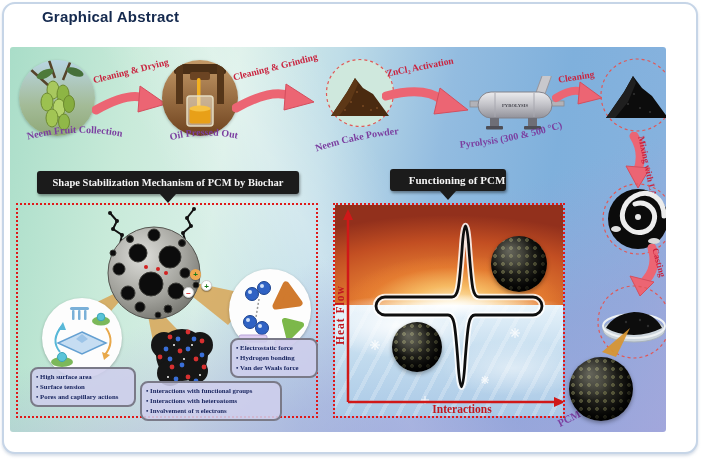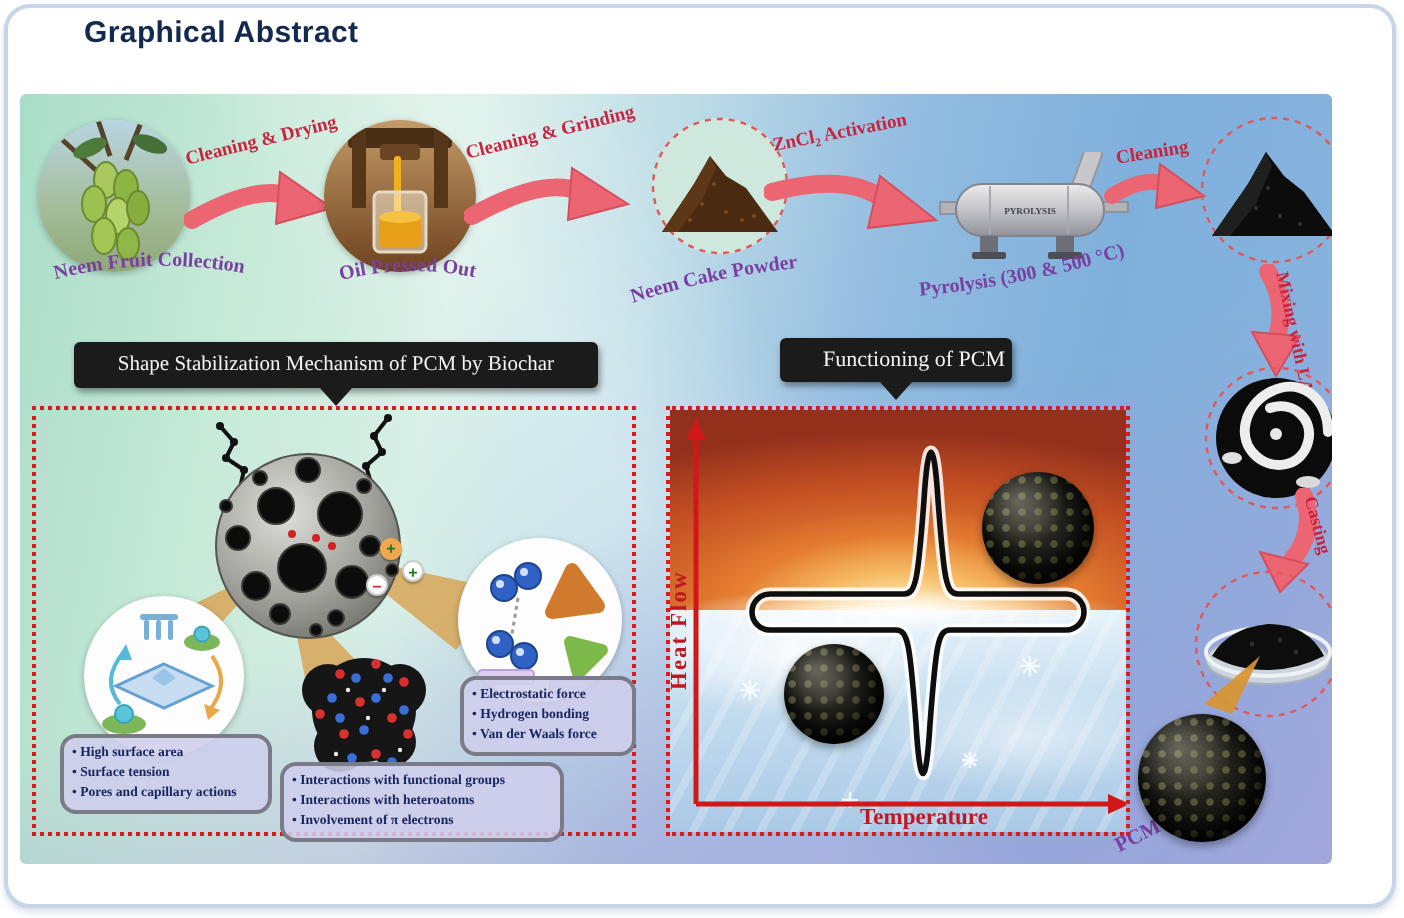--- a/index.html
+++ b/index.html
@@ -41,21 +41,21 @@
   .plabel { fill:#7b3fa0; font-size:10px; }
   .rlabel {
     color:#c9243f; font-family:"Liberation Serif", serif; font-weight:bold;
     font-size:9.5px; white-space:nowrap;
   }
   .vlabel { transform-origin:left top; }
 
   
   .banner {
     background:#1b1b1b; color:#f4f4f4; text-align:center;
-    font-family:"Liberation Serif", serif; font-weight:normal;
+    font-family:"Liberation Serif", serif; font-weight:bold;
     border-radius:3px; box-shadow:1px 2px 3px rgba(0,0,0,.4);
   }
   .banner-ptr {
     width:0; height:0;
     border-left:8px solid transparent; border-right:8px solid transparent;
     border-top:9px solid #1b1b1b;
   }
 
   
   .dotbox { border:2px dotted #e01818; }
@@ -513,17 +513,17 @@
         <line x1="13" y1="197" x2="13" y2="12" stroke="#d01818" stroke-width="2.5"></line>
         <polygon points="13,4 8,15 18,15" fill="#d01818"></polygon>
         <line x1="13" y1="197" x2="222" y2="197" stroke="#d01818" stroke-width="2.5"></line>
         <polygon points="230,197 219,192 219,202" fill="#d01818"></polygon>
       </svg>
 
       <div class="abs psphere" style="left:156px;top:31px;width:56px;height:56px;"></div>
       <div class="abs psphere" style="left:57px;top:117px;width:50px;height:50px;"></div>
 
       <div class="abs" id="hf-label">Heat Flow</div>
-      <div class="abs" id="temp-label">Temperature</div>
+      <div class="abs" id="temp-label">Interactions</div>
     </div>
 
   </div>
 </div>
 
 </body></html>

